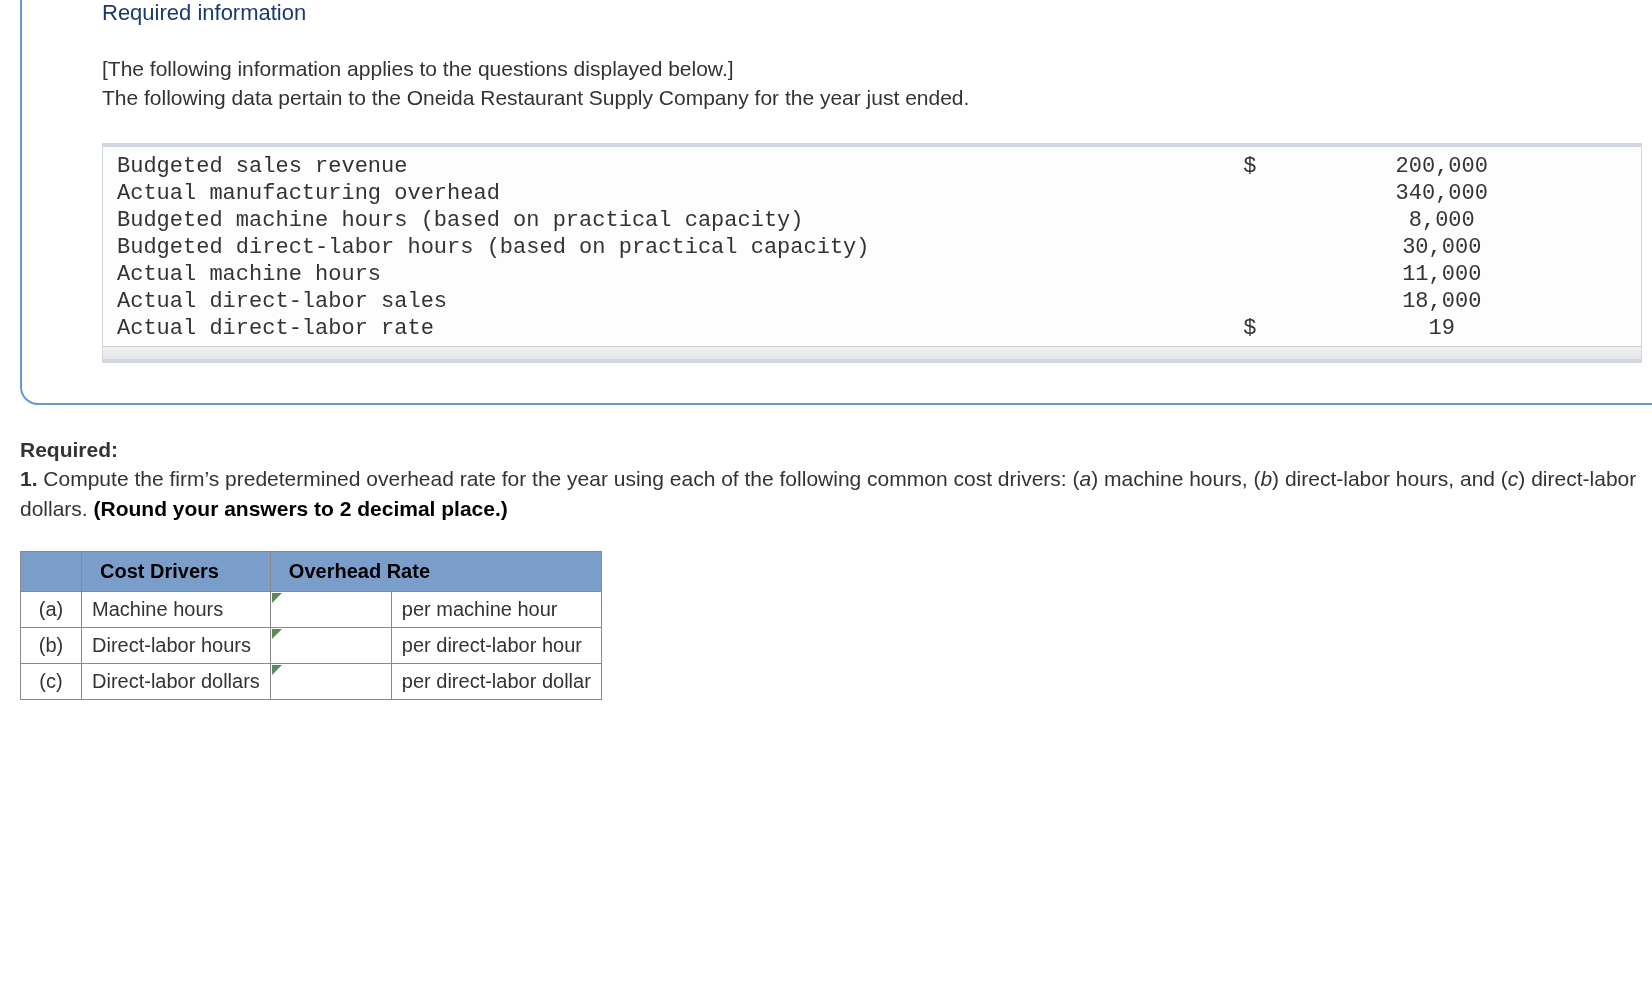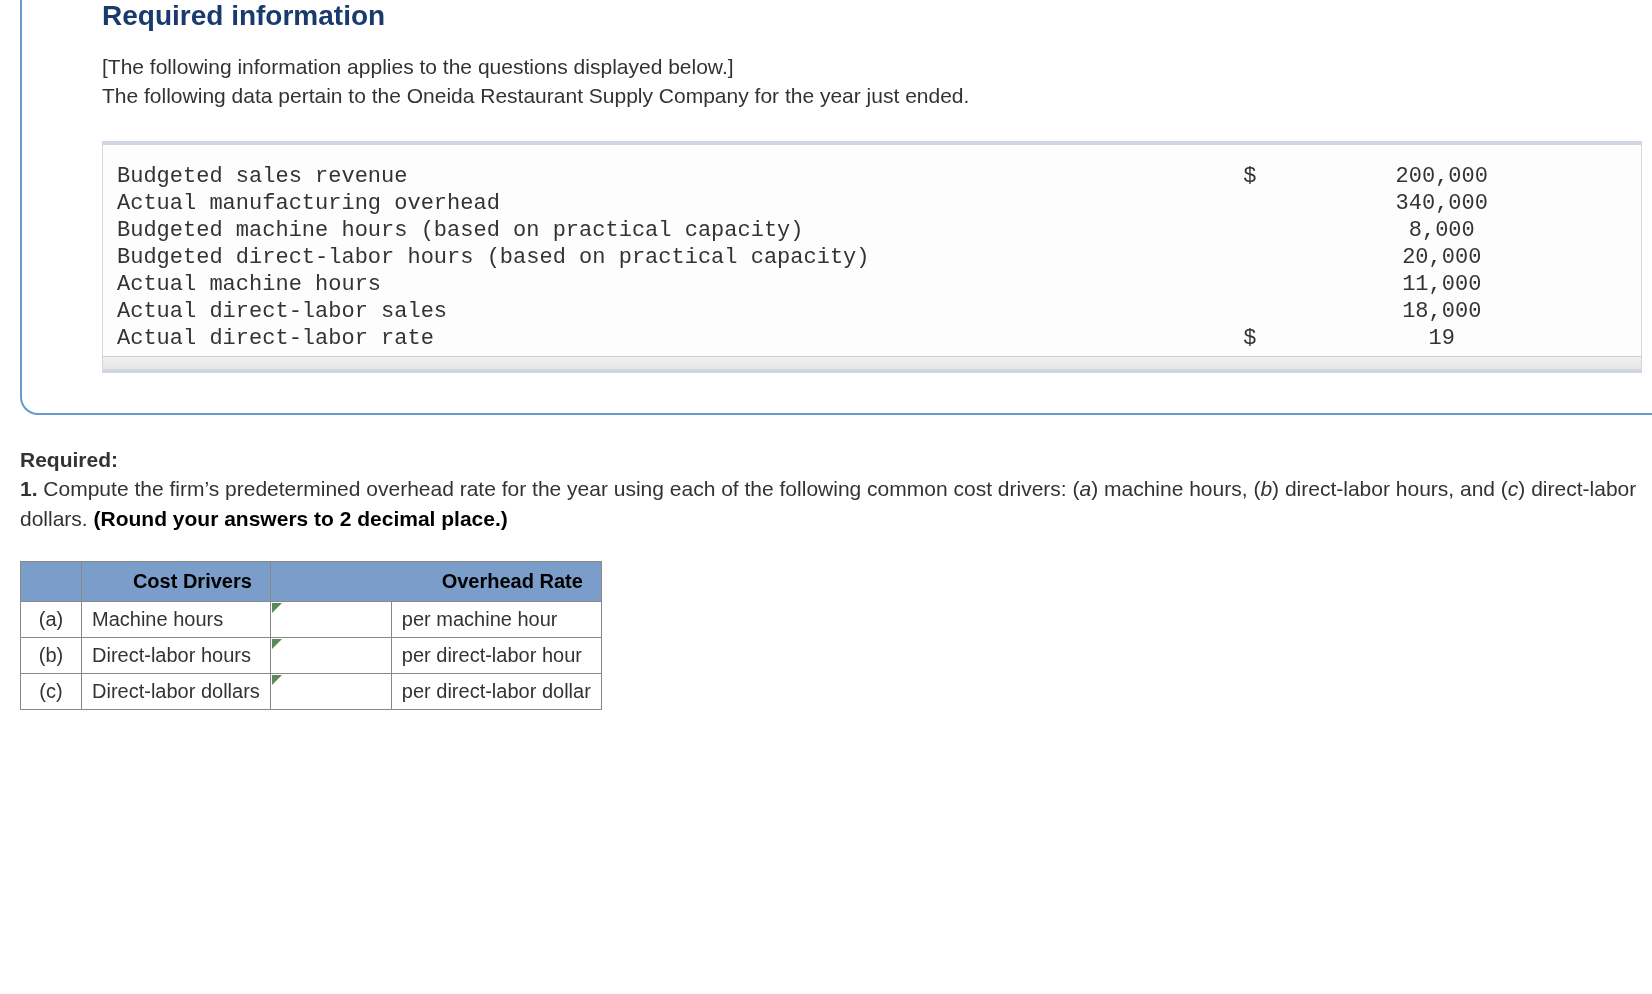--- a/index.html
+++ b/index.html
@@ -13,39 +13,39 @@
   .info-box {
     border: 2px solid #6699cc;
     border-top: none;
     border-right: none;
     border-radius: 0 0 0 18px;
     margin: 0 0 30px 20px;
     padding: 0 0 40px 80px;
     position: relative;
   }
   .section-title {
-    font-weight: bold;
+    font-weight: normal;
     color: #1a3a6e;
-    font-size: 28px;
-    margin-bottom: 20px;
+    font-size: 22px;
+    margin-bottom: 28px;
   }
   .intro-text {
     margin-bottom: 30px;
     line-height: 1.4;
   }
   .intro-text .italic {
   }
   .data-table-wrap {
     border-top: 4px solid #d0d7e2;
     border-bottom: 4px solid #d0d7e2;
     border-left: 1px solid #d0d7e2;
     border-right: 1px solid #d0d7e2;
     background: #fdfdfd;
     margin-right: 10px;
-    padding: 18px 0 0 0;
+    padding: 6px 0 0 0;
   }
   .data-table {
     width: 100%;
     border-collapse: collapse;
     font-family: "Courier New", Courier, monospace;
     font-size: 22px;
   }
   .data-table td {
     padding: 1px 14px;
     white-space: nowrap;
@@ -68,21 +68,21 @@
   .answer-table {
     border-collapse: collapse;
     margin: 28px 0 0 20px;
     font-size: 20px;
   }
   .answer-table th {
     background: #7a9ec9;
     border: 1px solid #888;
     padding: 8px 18px;
     font-weight: bold;
-    text-align: right;
+    text-align: left;
     color: #000;
   }
   .answer-table td {
     border: 1px solid #888;
     padding: 6px 10px;
     background: #fff;
     vertical-align: middle;
   }
   .answer-table td.letter { text-align:center; width:40px;}
   .input-cell {
@@ -132,21 +132,21 @@
             <td class="val">340,000</td>
           </tr>
         <tr>
             <td class="label">Budgeted machine hours (based on practical capacity)</td>
             <td class="sym"></td>
             <td class="val">8,000</td>
           </tr>
         <tr>
             <td class="label">Budgeted direct-labor hours (based on practical capacity)</td>
             <td class="sym"></td>
-            <td class="val">20,000</td>
+            <td class="val">30,000</td>
           </tr>
         <tr>
             <td class="label">Actual machine hours</td>
             <td class="sym"></td>
             <td class="val">11,000</td>
           </tr>
         <tr>
             <td class="label">Actual direct-labor sales</td>
             <td class="sym"></td>
             <td class="val">18,000</td>

